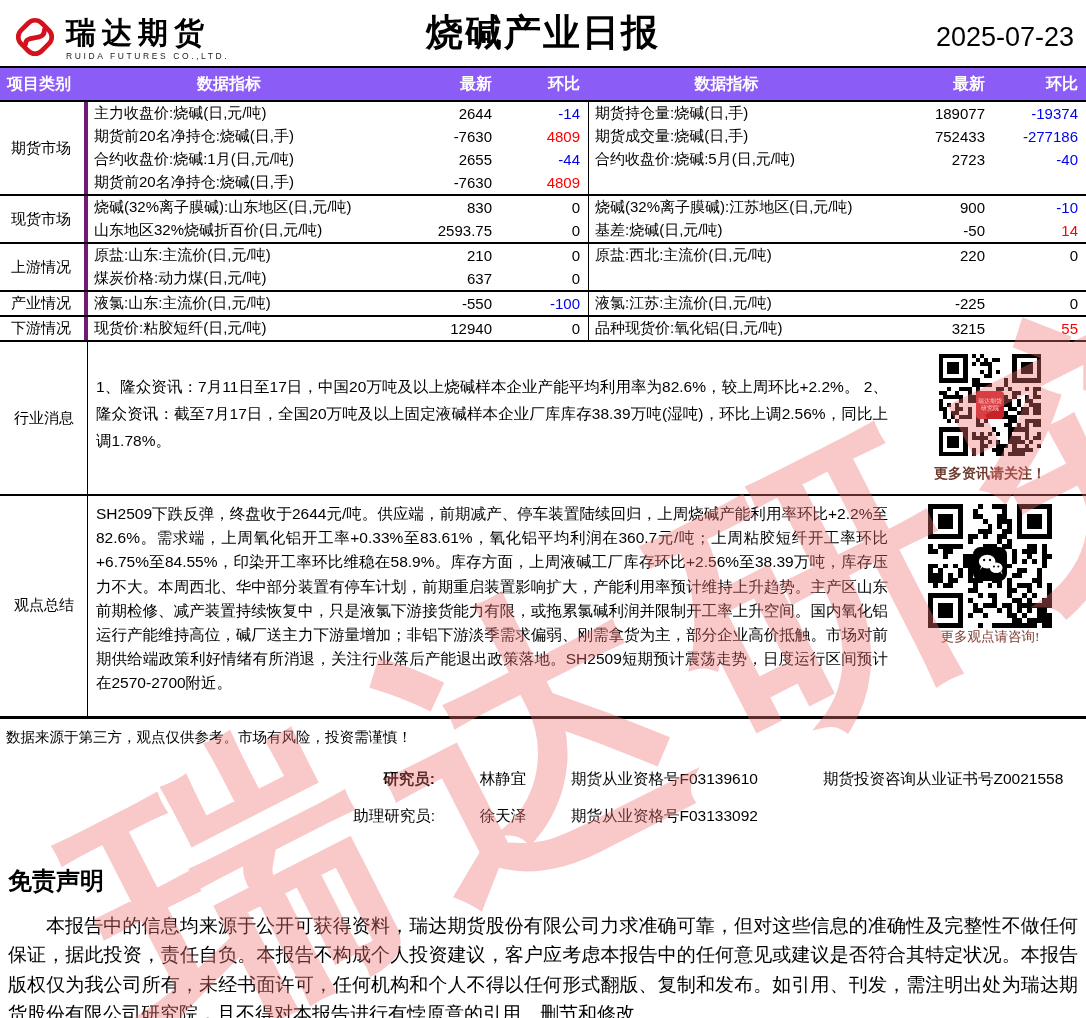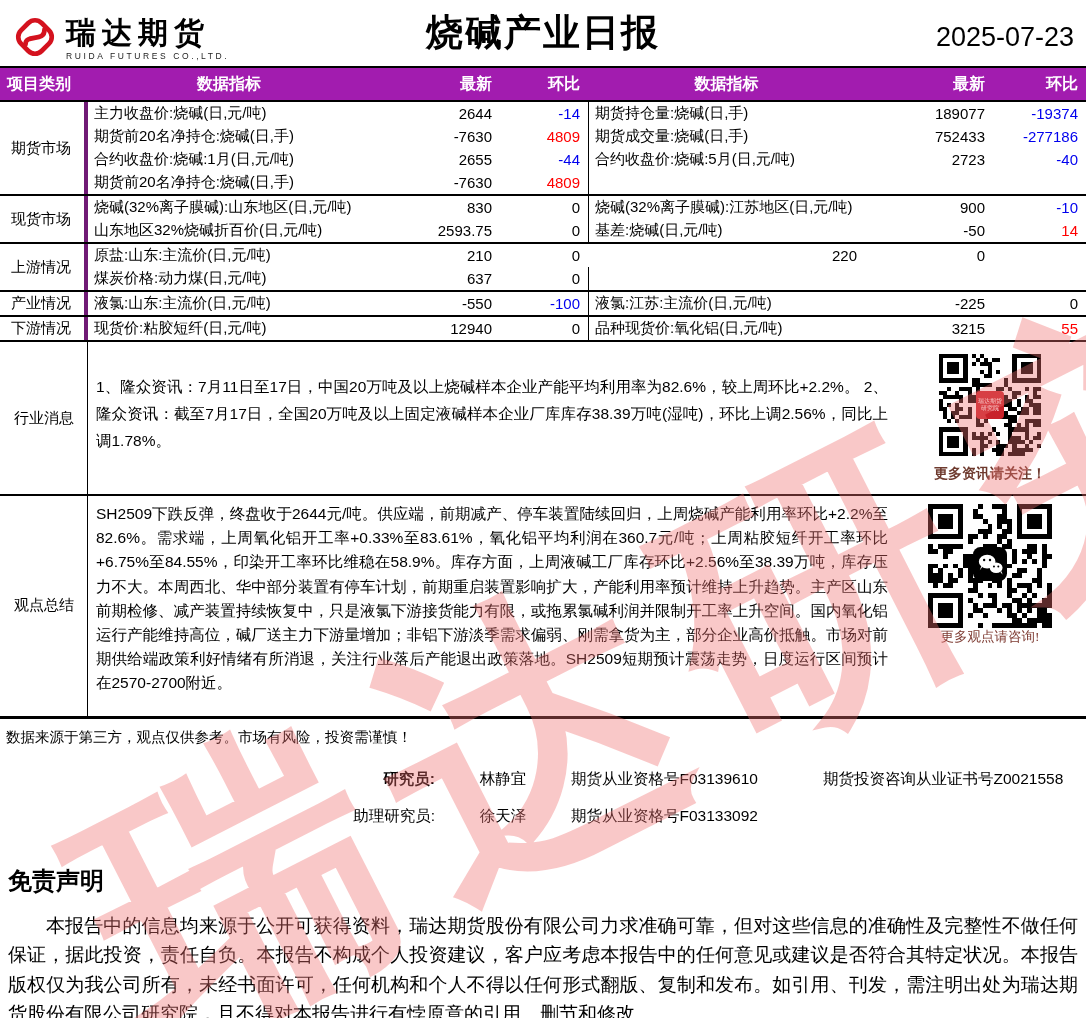--- a/index.html
+++ b/index.html
@@ -90,21 +90,21 @@
     <div class="brand-txt">
       <span class="brand-name">瑞达期货</span>
       <span class="brand-sub">RUIDA FUTURES CO.,LTD.</span>
     </div>
   </div>
   <div class="pg-title">烧碱产业日报</div>
   <div class="pg-date">2025-07-23</div>
 </div>
 
 <div class="tbl">
-  <div class="thead" id="thead" style="background: #a21caf;">
+  <div class="thead" id="thead" style="background: #8b5cf6;">
     <div class="th cat">项目类别</div>
     <div class="th ctr">数据指标</div>
     <div class="th num">最新</div>
     <div class="th num">环比</div>
     <div class="th ctr">数据指标</div>
     <div class="th num">最新</div>
     <div class="th num">环比</div>
   </div>
 
   <div class="section">
@@ -167,20 +167,21 @@
     </div>
   </div>
 
   <div class="section">
     <div class="sec-label">上游情况</div>
     <div class="sec-rows">
       <div class="drow">
         <div class="c ind">原盐:山东:主流价(日,元/吨)</div>
         <div class="c val">210</div>
         <div class="c chg">0</div>
+        <div class="c ind ind2">原盐:西北:主流价(日,元/吨)</div>
         <div class="c val">220</div>
         <div class="c chg">0</div>
       </div>
       <div class="drow">
         <div class="c ind">煤炭价格:动力煤(日,元/吨)</div>
         <div class="c val">637</div>
         <div class="c chg">0</div>
         <div class="c ind ind2"></div>
         <div class="c val"></div>
         <div class="c chg"></div>

